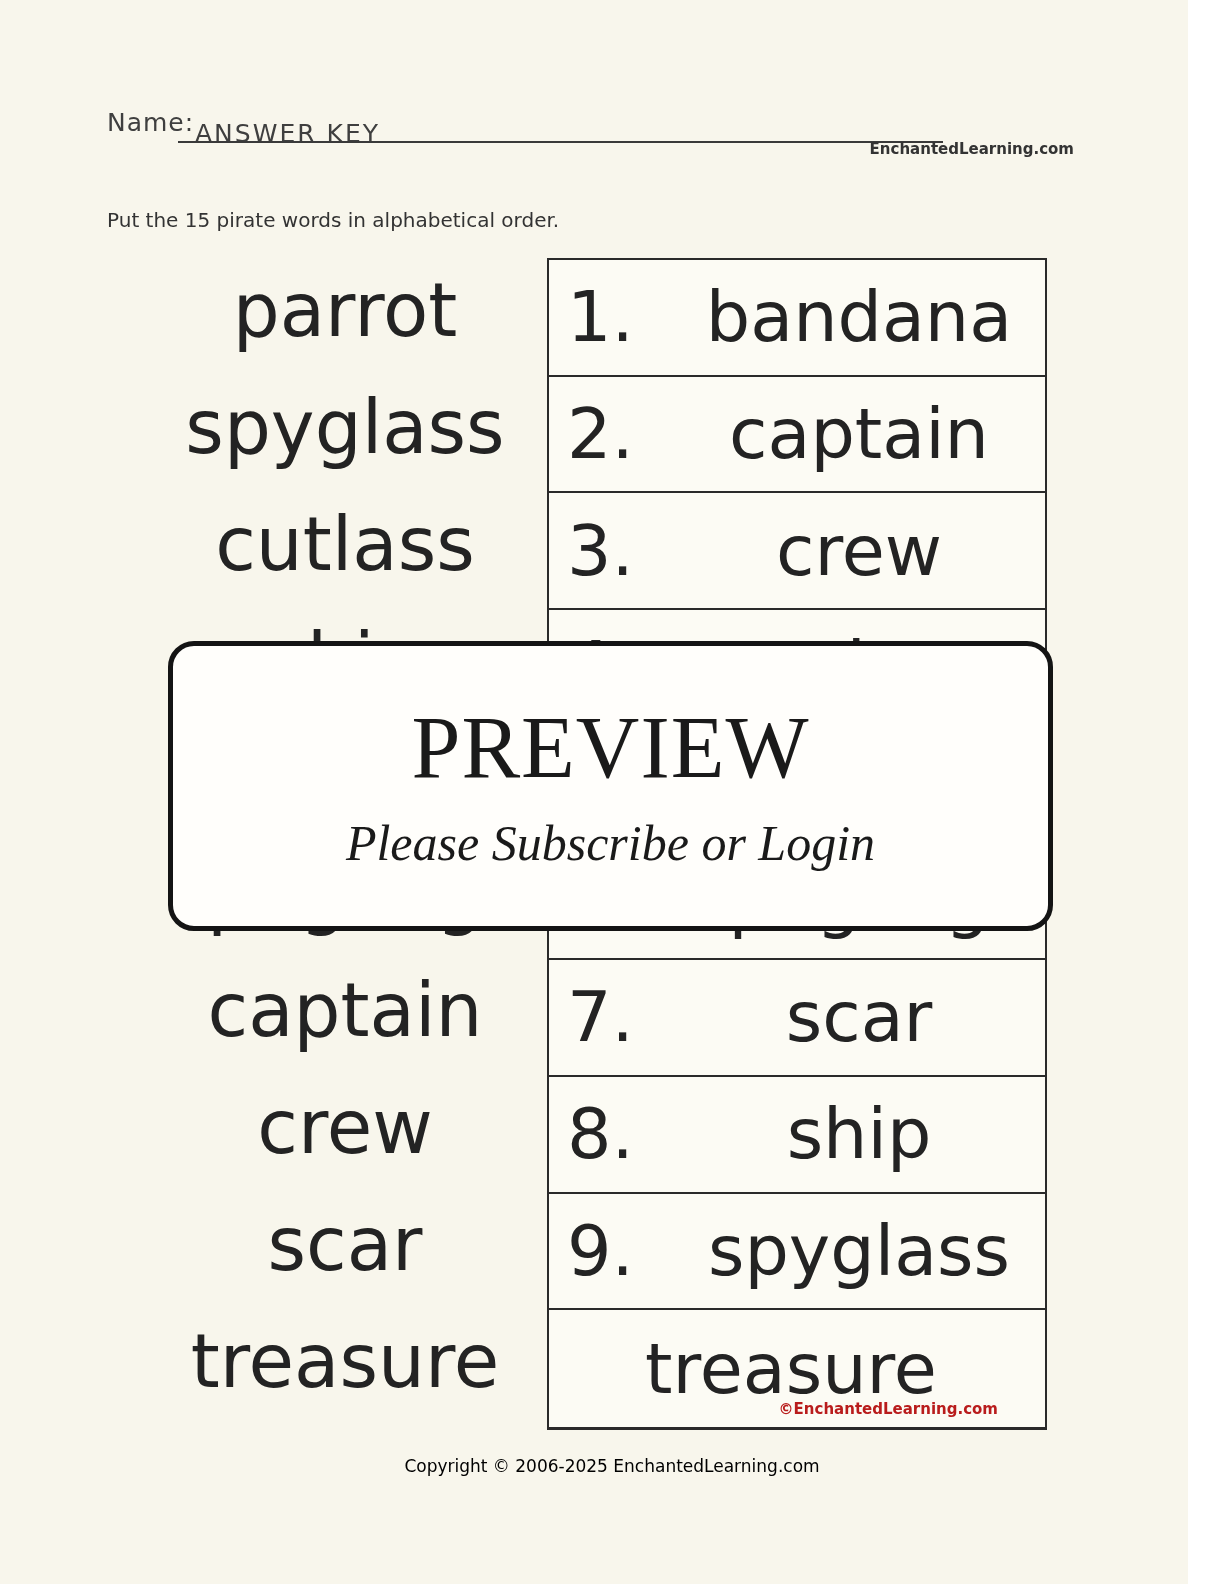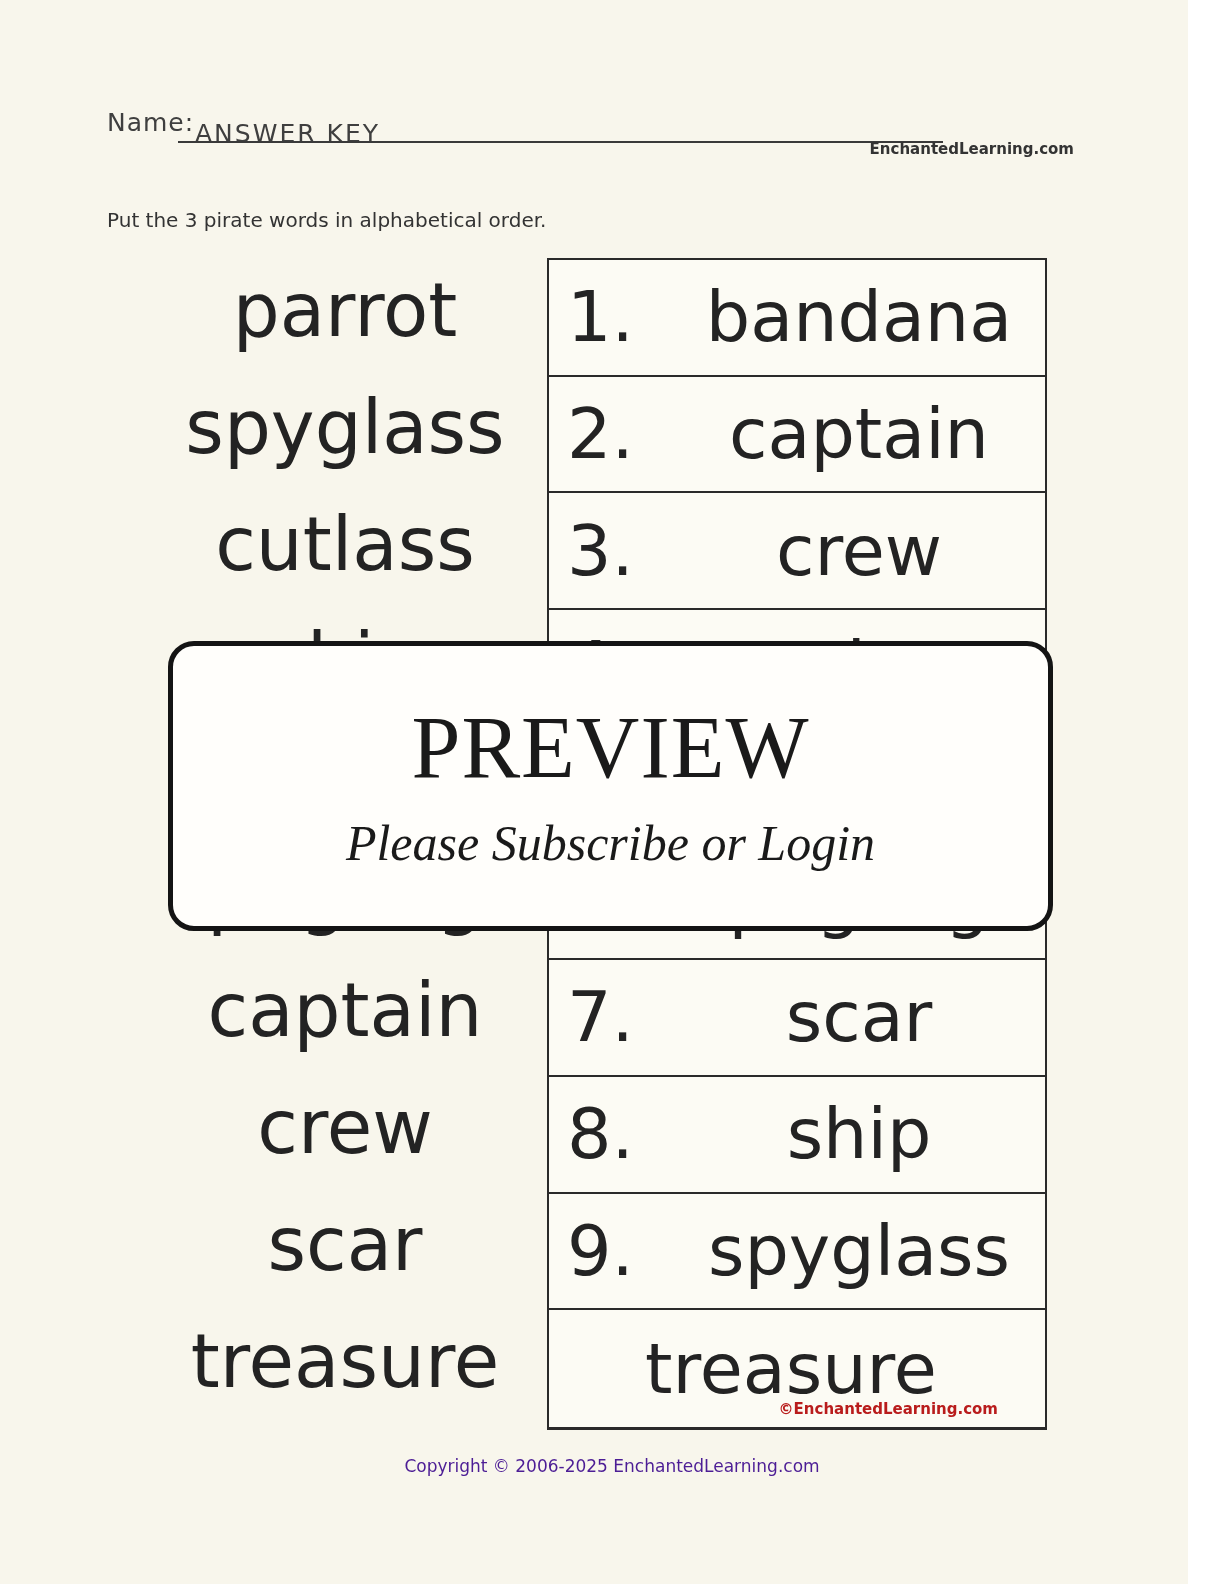--- a/index.html
+++ b/index.html
@@ -83,34 +83,34 @@
     font-family:"Liberation Serif",serif;
     font-size:88px;line-height:1;color:#1a1a1a;letter-spacing:1px;
   }
   .preview-subtitle{
     font-family:"Liberation Serif",serif;font-style:italic;
     font-size:50px;line-height:1;color:#1a1a1a;text-align:center;
   }
   
   .footer-copyright{
     position:absolute;left:0;top:1456px;width:1224px;
-    text-align:center;font-size:17px;color:#4c1d95;
+    text-align:center;font-size:17px;color:#000000;
   }
 </style>
 </head>
 <body>
 
 <div class="page">
 
   <span class="name-label">Name:</span>
   <span class="name-value">ANSWER KEY</span>
   <div class="name-underline"></div>
   <span class="site-link">EnchantedLearning.com</span>
 
-  <p class="instructions">Put the 3 pirate words in alphabetical order.</p>
+  <p class="instructions">Put the 15 pirate words in alphabetical order.</p>
 
   <div class="word-bank">
     <div class="word-bank-item">parrot</div>
     <div class="word-bank-item">spyglass</div>
     <div class="word-bank-item">cutlass</div>
     <div class="word-bank-item">ship</div>
     <div class="word-bank-item">bandana</div>
     <div class="word-bank-item">peg leg</div>
     <div class="word-bank-item">captain</div>
     <div class="word-bank-item">crew</div>

